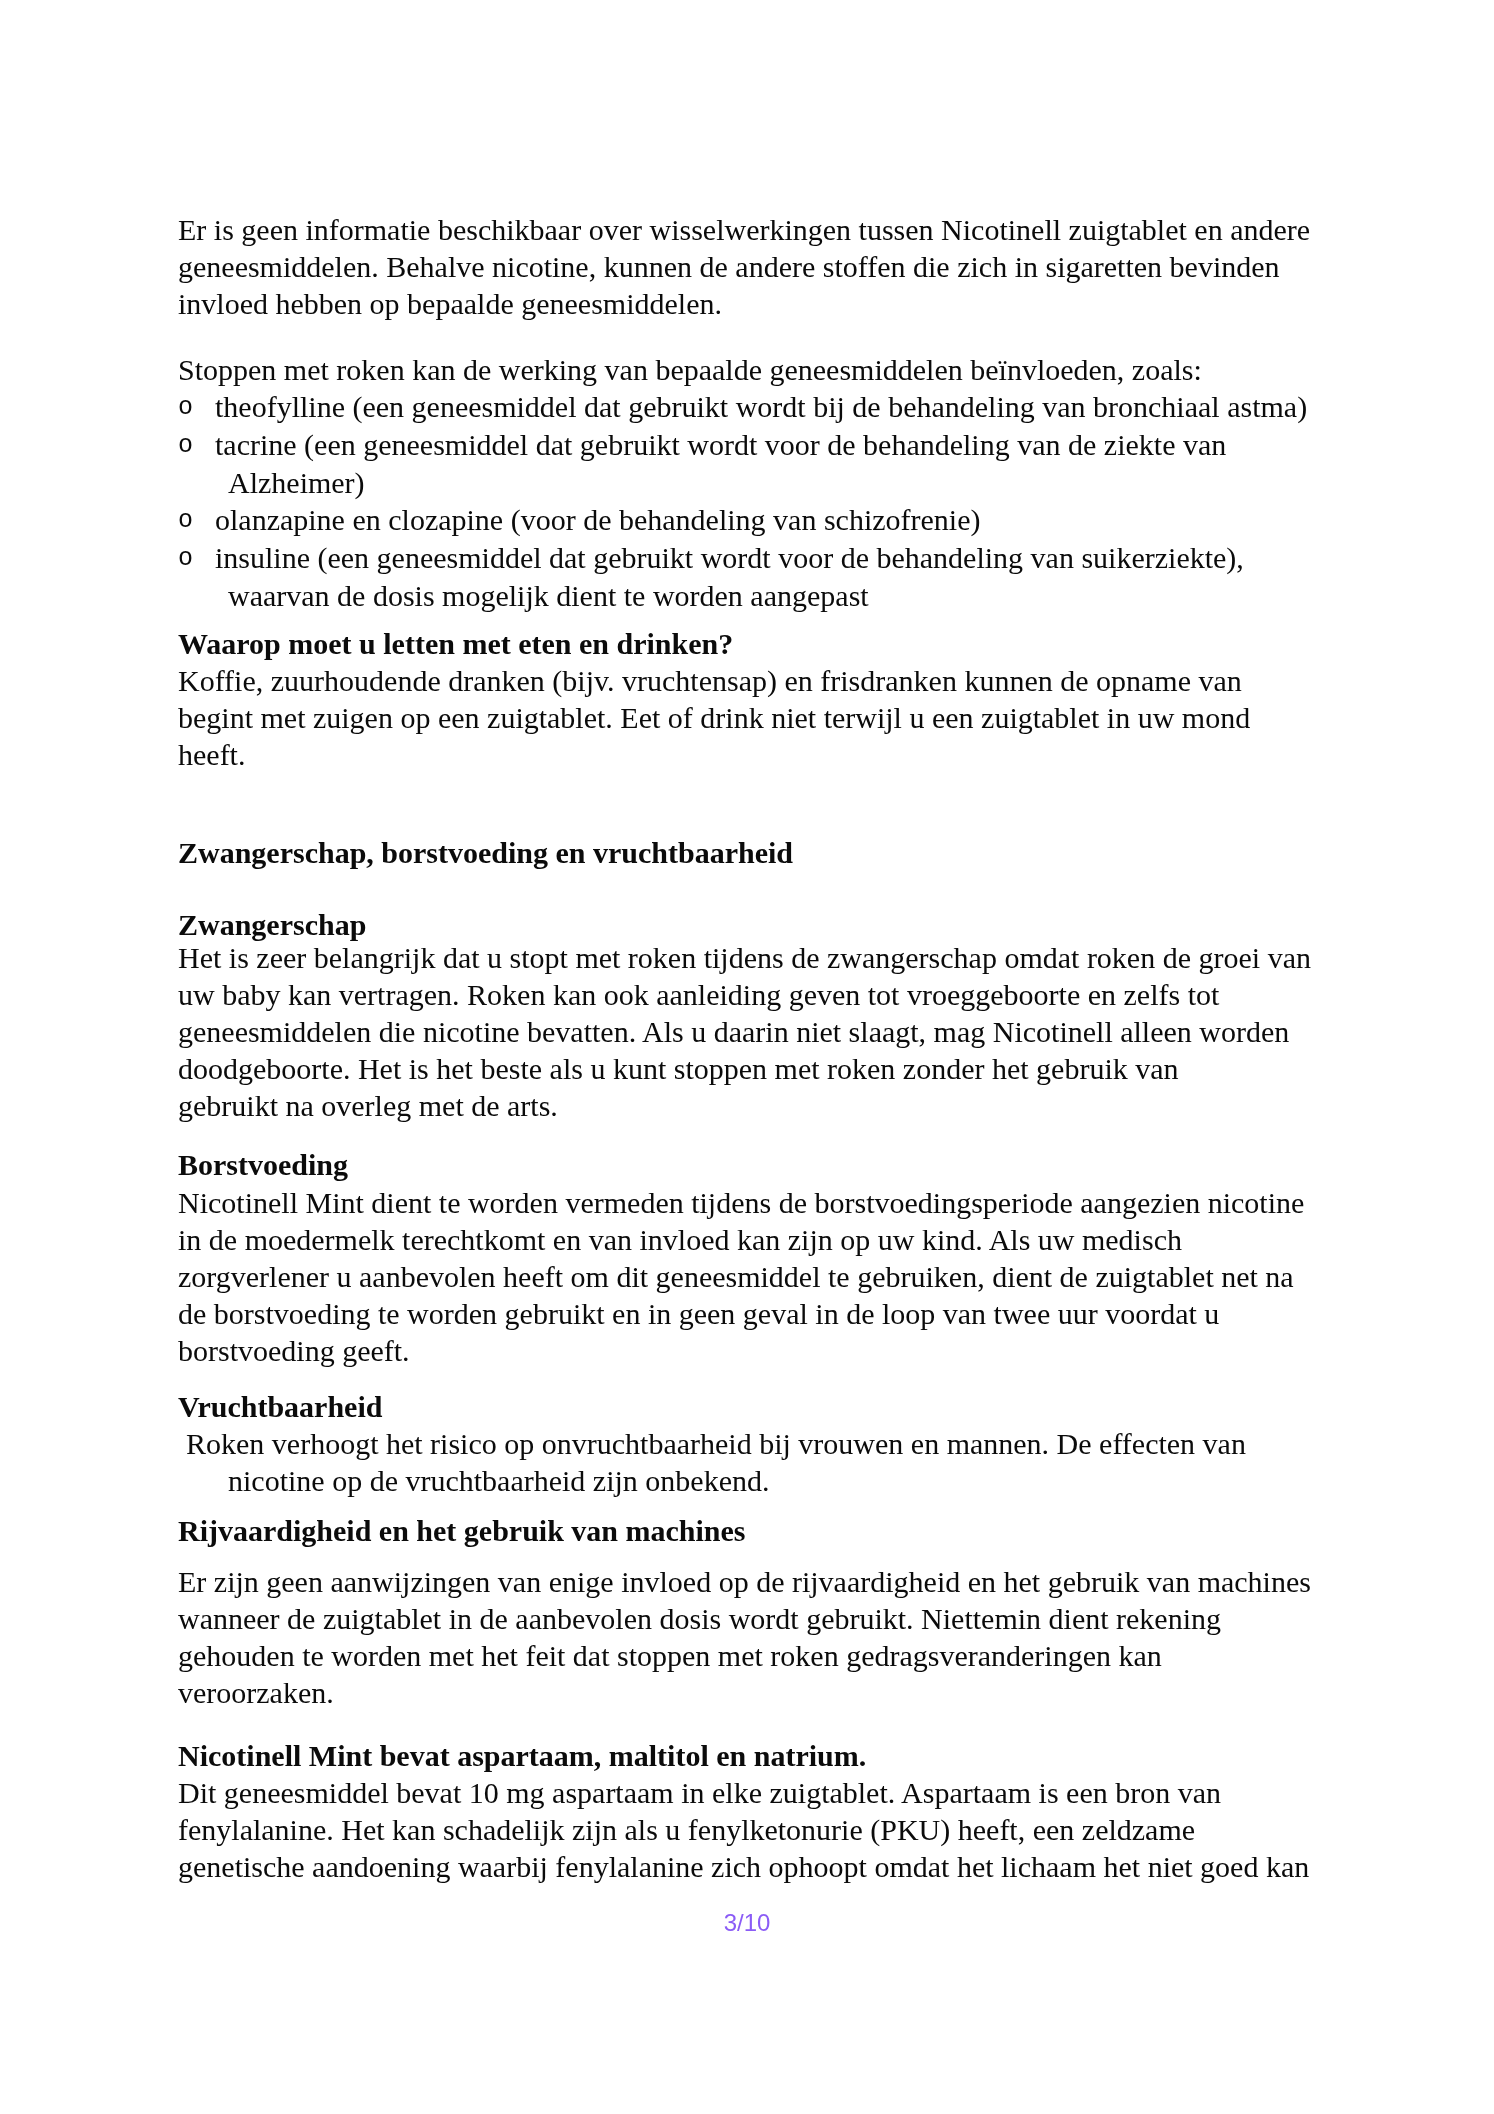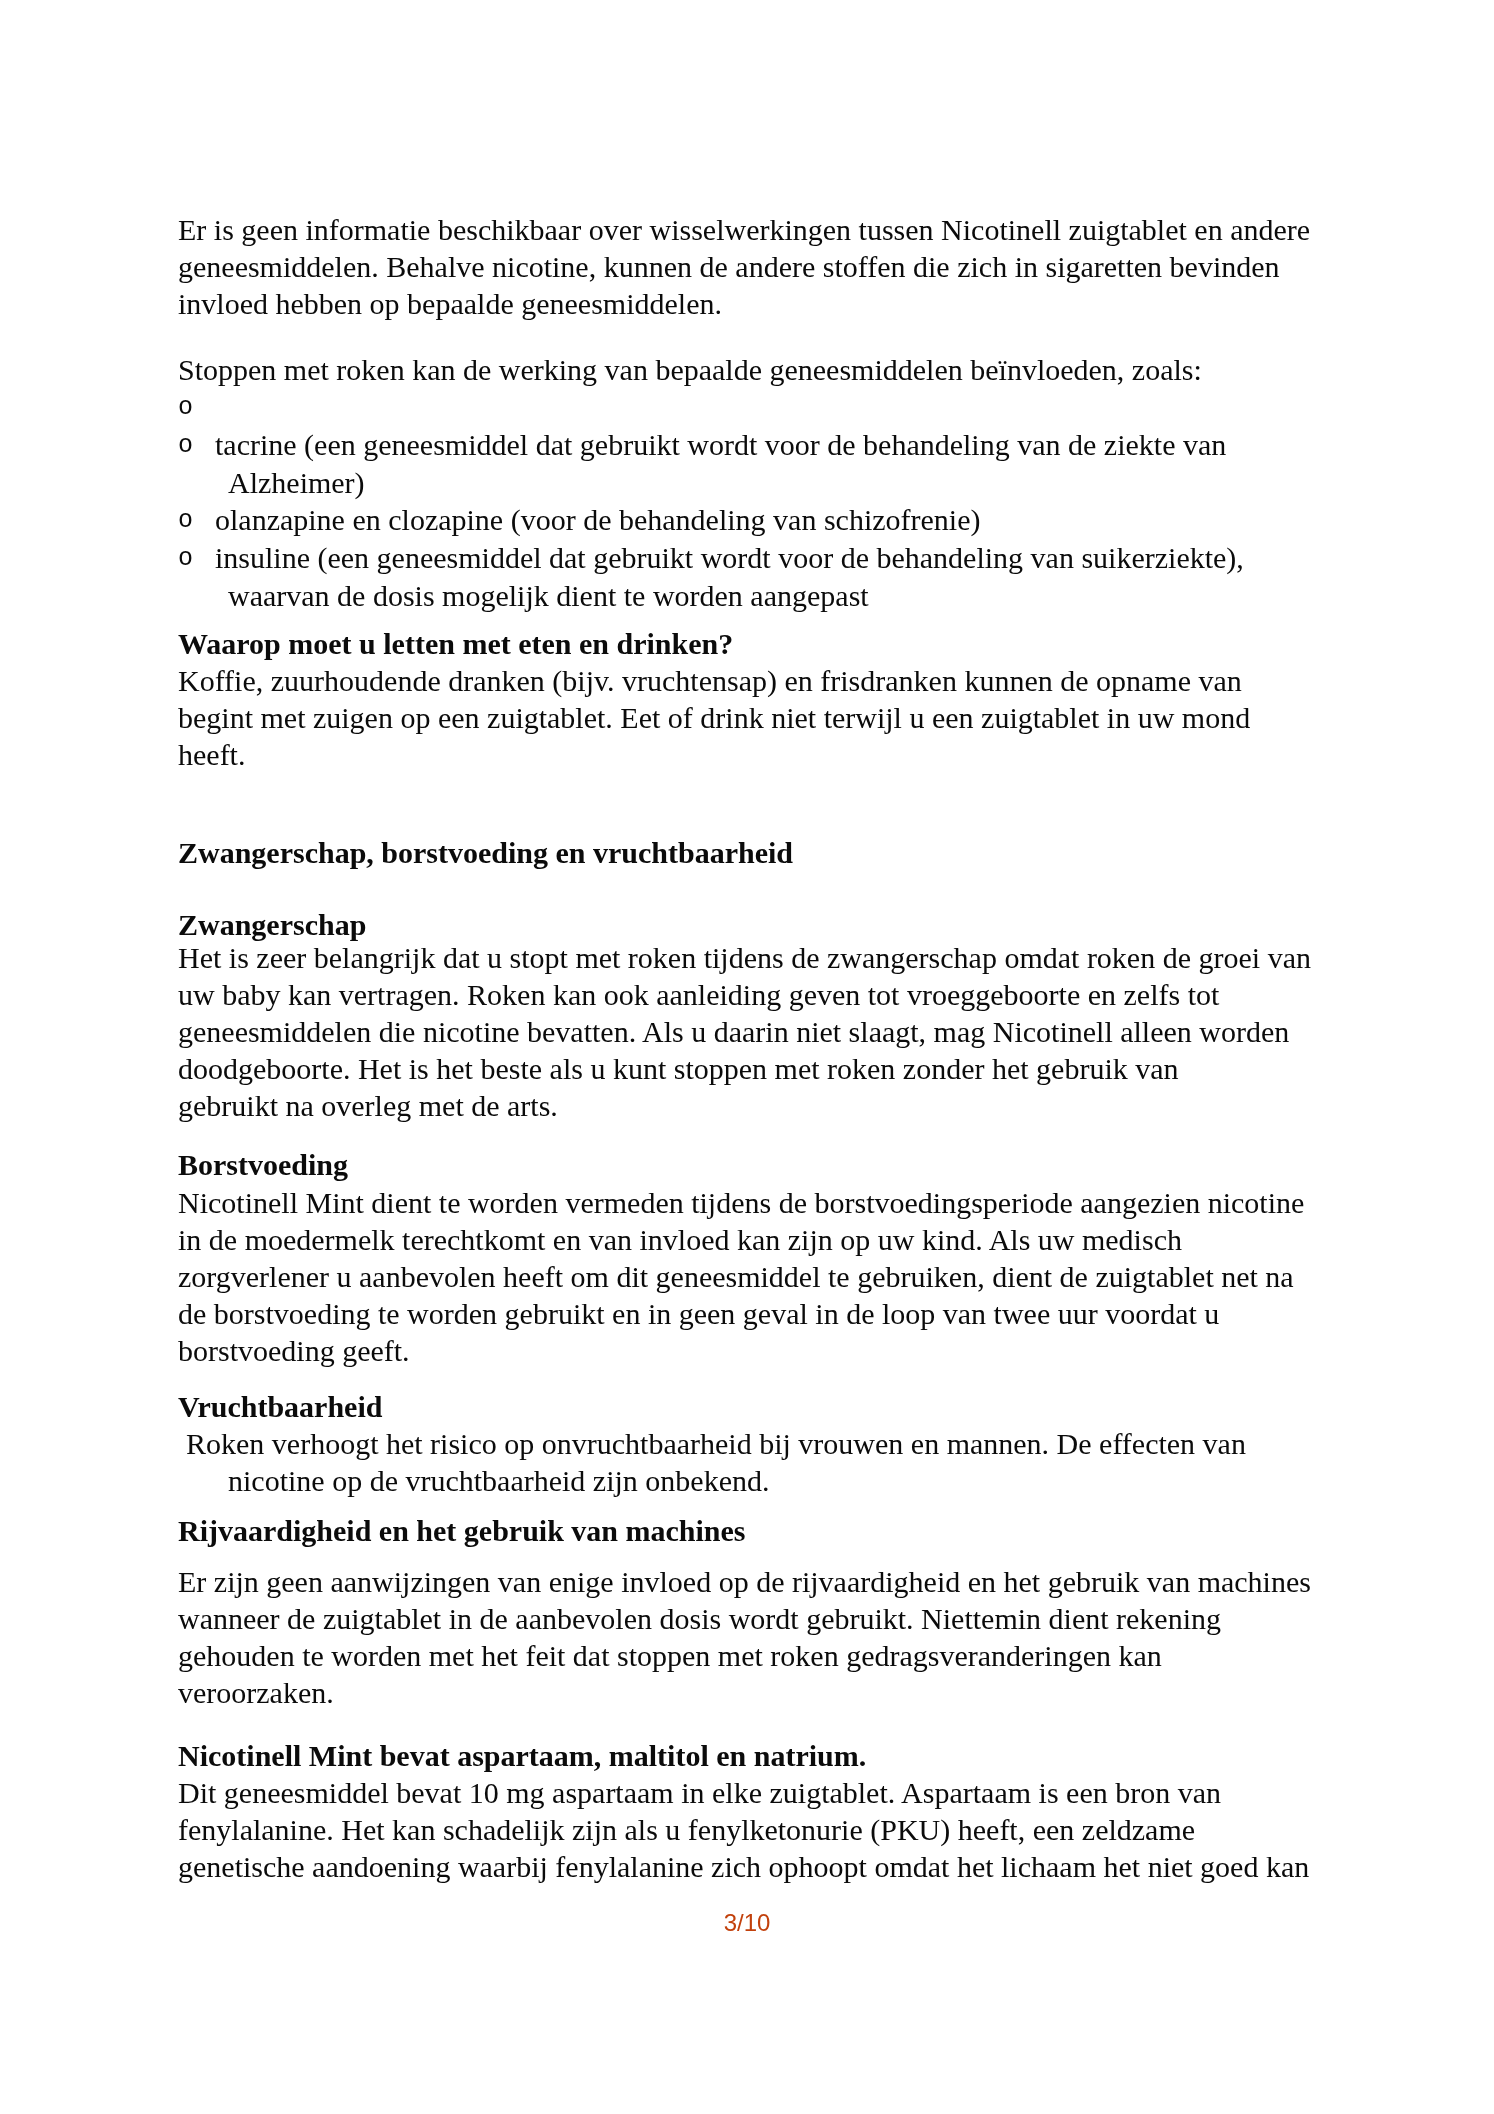--- a/index.html
+++ b/index.html
@@ -33,38 +33,39 @@
   .indent1{padding-left:8px;}
   .footer{
     position:absolute;
     left:0;
     top:1908px;
     width:1494px;
     text-align:center;
     font-family:"Liberation Sans", sans-serif;
     font-size:24px;
     line-height:30px;
-    color:#c2410c;
+    color:#8b5cf6;
   }
 </style>
 </head>
 <body>
 
 <div class="page">
 
   <div class="block" style="top:211px">
     <div class="ln">Er is geen informatie beschikbaar over wisselwerkingen tussen Nicotinell zuigtablet en andere</div>
     <div class="ln">geneesmiddelen. Behalve nicotine, kunnen de andere stoffen die zich in sigaretten bevinden</div>
     <div class="ln">invloed hebben op bepaalde geneesmiddelen.</div>
   </div>
 
   <div class="block" style="top:351px">
     <div class="ln">Stoppen met roken kan de werking van bepaalde geneesmiddelen beïnvloeden, zoals:</div>
     <div class="ln bullet">
       <span class="marker">o</span>
+      <span class="btxt">theofylline (een geneesmiddel dat gebruikt wordt bij de behandeling van bronchiaal astma)</span>
     </div>
     <div class="ln bullet">
       <span class="marker">o</span>
       <span class="btxt">tacrine (een geneesmiddel dat gebruikt wordt voor de behandeling van de ziekte van</span>
     </div>
     <div class="ln cont">Alzheimer)</div>
     <div class="ln bullet">
       <span class="marker">o</span>
       <span class="btxt">olanzapine en clozapine (voor de behandeling van schizofrenie)</span>
     </div>

